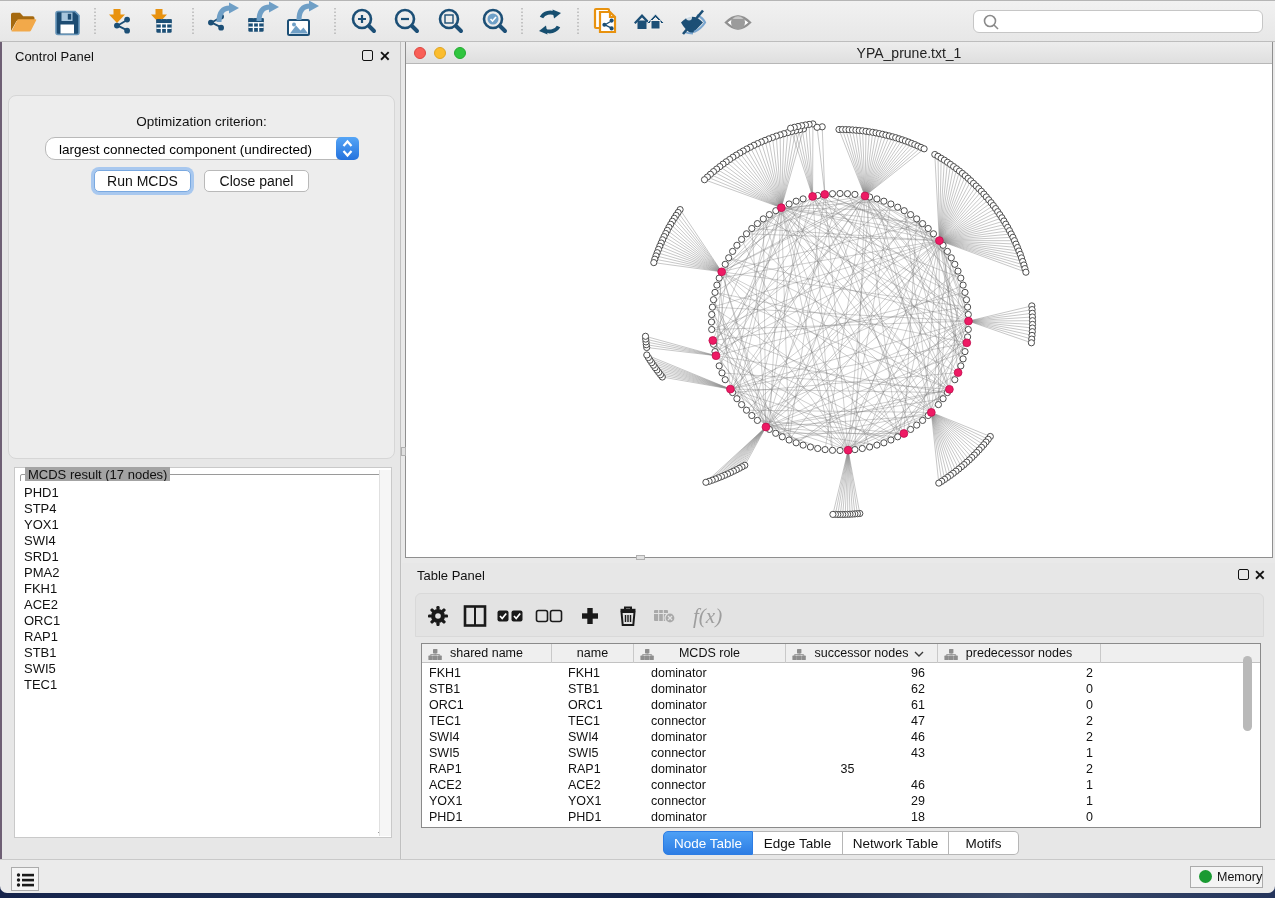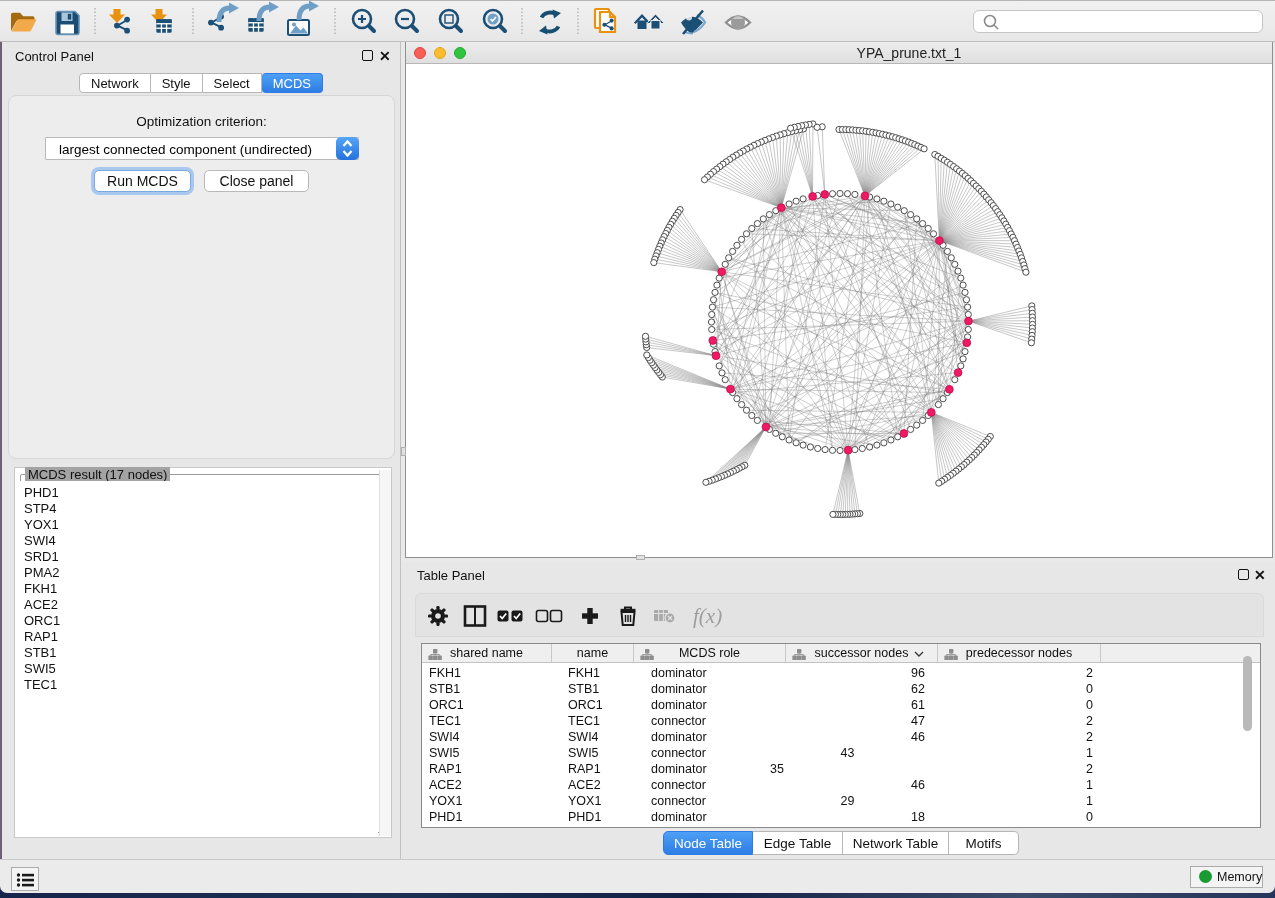--- a/index.html
+++ b/index.html
@@ -13,21 +13,21 @@
 #cpanel{left:2px;top:42px;width:399px;height:817px;background:#e7e7e7;border-right:1px solid #c0c0c0}
 #cptitle{position:absolute;left:13px;top:7px;font-size:13px;color:#111}
 .wicon{position:absolute;top:8px;width:11px;height:11px;border:1.6px solid #111;border-radius:2px}
 #cptabs{position:absolute;left:77px;top:31px;height:20px;display:flex}
 .seg{height:20px;line-height:19px;text-align:center;background:#fff;border:1px solid #b6b6b6;border-left:none;font-size:13px;padding:0 11px}
 .seg.first{border-left:1px solid #b6b6b6;border-radius:4px 0 0 4px}
 .seg.last{border-radius:0 4px 4px 0}
 .seg.sel{background:linear-gradient(#4da0f5,#2d7de4);color:#fff;border-color:#2d7de4;border-radius:4px}
 #cpcontent{position:absolute;left:6px;top:53px;width:387px;height:364px;background:#ededed;border:1px solid #d6d6d6;border-radius:8px}
 #optlabel{position:absolute;left:0;width:100%;top:18px;text-align:center;font-size:13.5px}
-#dropdown{position:absolute;left:36px;top:41px;width:314px;height:23px;background:#fff;border:1px solid #b9b9b9;border-radius:1px}
+#dropdown{position:absolute;left:36px;top:41px;width:314px;height:23px;background:#fff;border:1px solid #b9b9b9;border-radius:10px}
 #ddtext{position:absolute;left:13px;top:4px;font-size:13.5px;color:#000;white-space:nowrap}
 #ddbtn{position:absolute;right:-1px;top:-1px;width:23px;height:23px;border-radius:5px;background:linear-gradient(#55a5f6,#2472dd)}
 .btn{position:absolute;height:22px;background:#fff;border:1px solid #b9b9b9;border-radius:5px;font-size:14px;text-align:center;line-height:20px}
 #runbtn{left:85px;top:74px;width:97px;box-shadow:0 0 0 3px #a8c8ef;border-color:#7aa9e0}
 #closebtn{left:195px;top:74px;width:105px}
 
 #fs{position:absolute;left:12px;top:425px;width:378px;height:371px;background:#fff;border:1px solid #c9c9c9}
 #fsborder{position:absolute;left:5px;top:6px;right:5px;bottom:4px;border:1px solid #9a9a9a;border-radius:2px}
 #fslabel{position:absolute;left:4px;top:-8px;background:#a3a3a3;padding:0 3px;font-size:13px;white-space:nowrap}
 #fslist{position:absolute;left:1px;top:13px;width:362px;height:356px;background:#fff}
@@ -176,26 +176,20 @@
         <circle cx="8" cy="8" r="5.5" stroke="#8a8a8a" stroke-width="1.6" fill="none"></circle>
         <line x1="12" y1="12" x2="16" y2="16" stroke="#8a8a8a" stroke-width="1.6"></line>
       </svg>
     </div>
   </div>
 <div class="abs" id="lstrip"></div>
 <div class="abs" id="cpanel">
   <div id="cptitle">Control Panel</div>
   <div class="wicon" style="left:360px"></div>
   <div style="position:absolute;left:377px;top:6px;font-size:14px;font-weight:bold">✕</div>
-  <div id="cptabs">
-    <div class="seg first">Network</div>
-      <div class="seg">Style</div>
-      <div class="seg">Select</div>
-      <div class="seg sel last">MCDS</div>
-  </div>
   <div id="cpcontent">
     <div id="optlabel">Optimization criterion:</div>
     <div id="dropdown">
         <div id="ddtext">largest connected component (undirected)</div>
         <div id="ddbtn"><svg width="23" height="23">
             <path d="M7.5 9 l4-4.5 4 4.5 M7.5 14 l4 4.5 4-4.5" stroke="#fff" stroke-width="2.2" fill="none"></path>
           </svg></div>
       </div>
     <div class="btn" id="runbtn">Run MCDS</div>
     <div class="btn" id="closebtn">Close panel</div>
@@ -653,36 +647,36 @@
       <div class="trow" style="left:348px;top:69px;width:155px;text-align:right">47</div>
       <div class="trow" style="left:516px;top:69px;width:155px;text-align:right">2</div>
       <div class="trow" style="left:7px;top:85px;width:120px">SWI4</div>
       <div class="trow" style="left:146px;top:85px;width:70px">SWI4</div>
       <div class="trow" style="left:229px;top:85px;width:120px">dominator</div>
       <div class="trow" style="left:348px;top:85px;width:155px;text-align:right">46</div>
       <div class="trow" style="left:516px;top:85px;width:155px;text-align:right">2</div>
       <div class="trow" style="left:7px;top:101px;width:120px">SWI5</div>
       <div class="trow" style="left:146px;top:101px;width:70px">SWI5</div>
       <div class="trow" style="left:229px;top:101px;width:120px">connector</div>
-      <div class="trow" style="left:348px;top:101px;width:155px;text-align:center">43</div>
+      <div class="trow" style="left:348px;top:101px;width:155px;text-align:right">43</div>
       <div class="trow" style="left:516px;top:101px;width:155px;text-align:right">1</div>
       <div class="trow" style="left:7px;top:117px;width:120px">RAP1</div>
       <div class="trow" style="left:146px;top:117px;width:70px">RAP1</div>
       <div class="trow" style="left:229px;top:117px;width:120px">dominator</div>
-      <div class="trow" style="left:348px;top:117px;width:155px;text-align:left">35</div>
+      <div class="trow" style="left:348px;top:117px;width:155px;text-align:center">35</div>
       <div class="trow" style="left:516px;top:117px;width:155px;text-align:right">2</div>
       <div class="trow" style="left:7px;top:133px;width:120px">ACE2</div>
       <div class="trow" style="left:146px;top:133px;width:70px">ACE2</div>
       <div class="trow" style="left:229px;top:133px;width:120px">connector</div>
       <div class="trow" style="left:348px;top:133px;width:155px;text-align:right">46</div>
       <div class="trow" style="left:516px;top:133px;width:155px;text-align:right">1</div>
       <div class="trow" style="left:7px;top:149px;width:120px">YOX1</div>
       <div class="trow" style="left:146px;top:149px;width:70px">YOX1</div>
       <div class="trow" style="left:229px;top:149px;width:120px">connector</div>
-      <div class="trow" style="left:348px;top:149px;width:155px;text-align:center">29</div>
+      <div class="trow" style="left:348px;top:149px;width:155px;text-align:right">29</div>
       <div class="trow" style="left:516px;top:149px;width:155px;text-align:right">1</div>
       <div class="trow" style="left:7px;top:165px;width:120px">PHD1</div>
       <div class="trow" style="left:146px;top:165px;width:70px">PHD1</div>
       <div class="trow" style="left:229px;top:165px;width:120px">dominator</div>
       <div class="trow" style="left:348px;top:165px;width:155px;text-align:right">18</div>
       <div class="trow" style="left:516px;top:165px;width:155px;text-align:right">0</div>
     <div id="vscroll">
         <div id="vthumb"></div>
       </div>
   </div>

